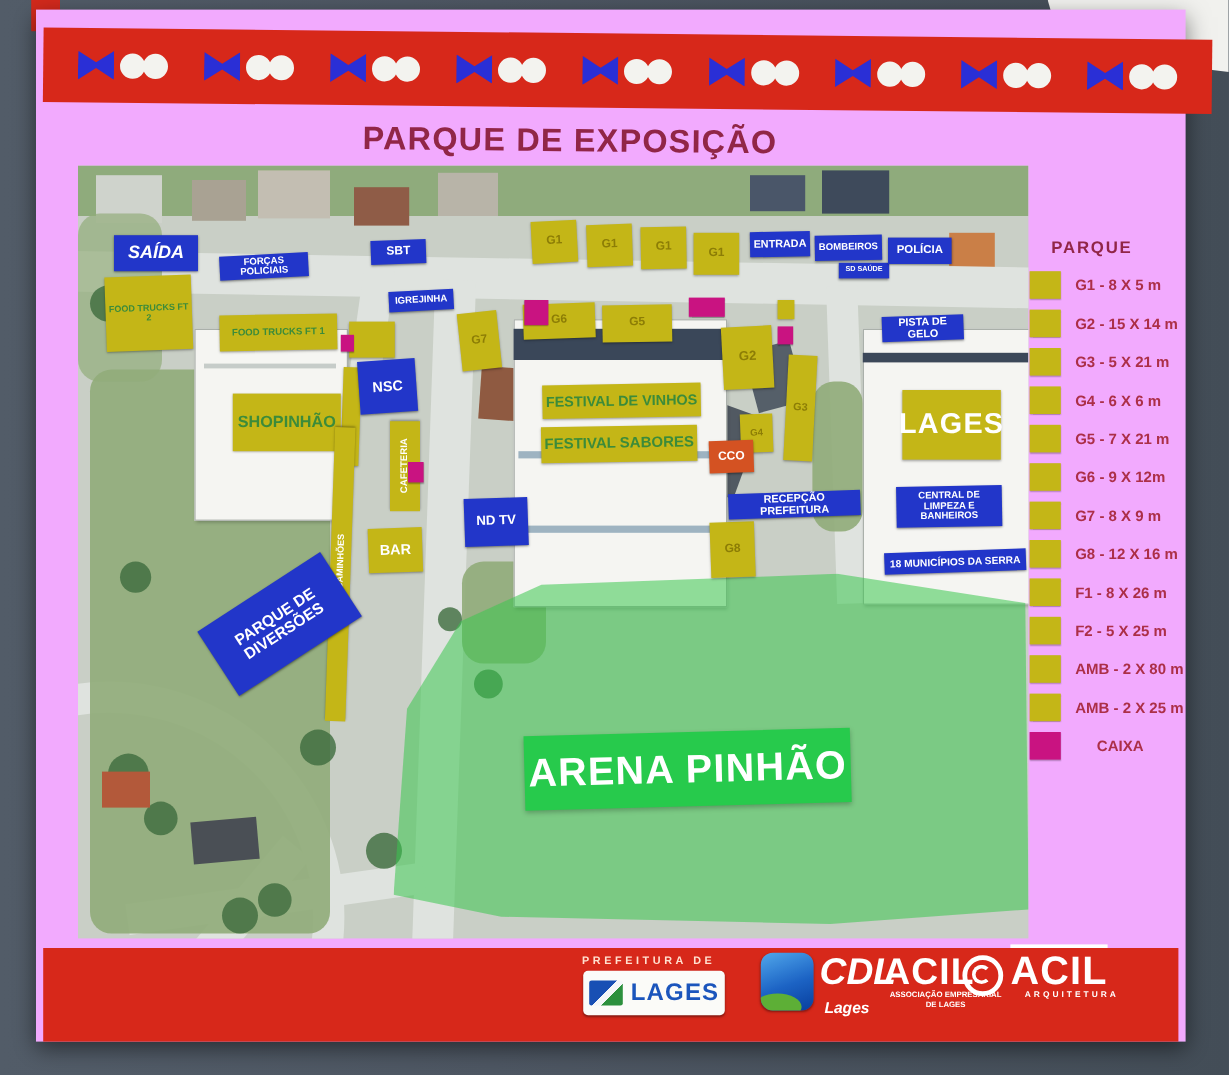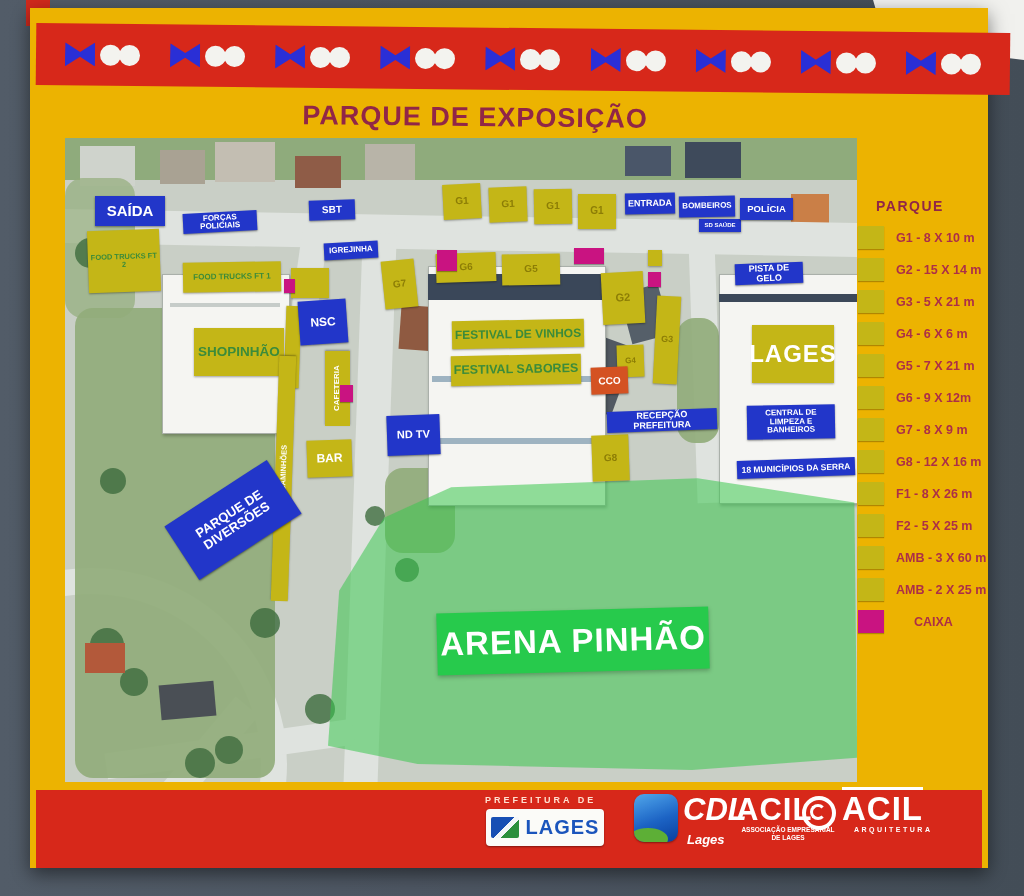--- a/index.html
+++ b/index.html
@@ -2,21 +2,21 @@
 <html><head>
 <meta charset="utf-8">
 <style>
   html,body{margin:0;padding:0;width:1024px;height:896px;overflow:hidden;
     background:#4d5662;font-family:"Liberation Sans","DejaVu Sans",sans-serif;}
   .abs{position:absolute;}
   #photo-bg{position:absolute;inset:0;background:linear-gradient(90deg,#525c68 0%,#4d5662 40%,#434d57 100%);}
   #wall-corner{position:absolute;left:870px;top:0;width:154px;height:60px;background:#f1f1ee;
     clip-path:polygon(2% 0,100% 0,100% 100%,10% 72%);}
   #screen-sliver{position:absolute;left:26px;top:0;width:24px;height:26px;background:#d2291c;}
-  #slide{position:absolute;left:30px;top:8px;width:958px;height:860px;background:#eab308;
+  #slide{position:absolute;left:30px;top:8px;width:958px;height:860px;background:#f0abfc;
     box-shadow:0 6px 18px rgba(0,0,0,.5);filter:blur(.35px) saturate(1.04);}
   
   .band{position:absolute;left:6px;width:946px;background:#d2291c;}
   #band-top{top:20px;height:62px;display:flex;align-items:center;justify-content:space-around;padding:0 14px;transform:rotate(.6deg);}
   #band-bottom{top:782px;height:78px;}
   .pu{display:flex;align-items:center;gap:5px;}
   .pu .bt{width:30px;height:24px;background:#2b2fd0;
     clip-path:polygon(0 0,50% 40%,100% 0,100% 100%,50% 60%,0 100%);}
   .pu .cw{width:21px;height:21px;border-radius:50%;background:#f3f3ef;}
   .pu .cw.s{margin-left:-7px;}
@@ -201,21 +201,21 @@
     <div class="abs lbly gtx" style="left:23px;top:92px;width:68px;height:58px;font-size:7.5px;padding:2px;transform:rotate(-2deg);">FOOD TRUCKS FT 2</div>
     <div class="abs lbly gtx" style="left:118px;top:124px;width:98px;height:30px;font-size:8px;transform:rotate(-1deg);">FOOD TRUCKS FT 1</div>
     <div class="abs lbly gtx" style="left:129px;top:190px;width:90px;height:48px;font-size:13.5px;">SHOPINHÃO</div>
     <div class="abs lbly gtx" style="left:387px;top:182px;width:132px;height:28px;font-size:12px;transform:rotate(-1deg);">FESTIVAL DE VINHOS</div>
     <div class="abs lbly gtx" style="left:386px;top:217px;width:130px;height:30px;font-size:12.5px;transform:rotate(-1deg);">FESTIVAL SABORES</div>
     <div class="abs lbly" style="left:687px;top:187px;width:82px;height:58px;font-size:24px;letter-spacing:1px;">LAGES</div>
     <div class="abs lbly" style="left:242px;top:302px;width:45px;height:37px;font-size:12px;transform:rotate(-2deg);">BAR</div>
     <div class="abs lbly vert" style="left:260px;top:213px;width:25px;height:75px;font-size:8px;">CAFETERIA</div>
     <div class="abs lbly vert" style="left:210px;top:218px;width:17px;height:245px;font-size:7.5px;transform:rotate(182deg);">AMB. CAMINHÕES</div>
 
-    <div class="abs lblb" style="left:30px;top:58px;width:70px;height:30px;font-size:15px;">SAÍDA</div>
+    <div class="abs lblb" style="left:30px;top:58px;width:70px;height:30px;font-size:15px;font-style:italic;">SAÍDA</div>
     <div class="abs lblb" style="left:118px;top:74px;width:74px;height:20px;font-size:8px;transform:rotate(-3deg);">FORÇAS POLICIAIS</div>
     <div class="abs lblb" style="left:244px;top:62px;width:46px;height:20px;font-size:10px;transform:rotate(-2deg);">SBT</div>
     <div class="abs lblb" style="left:259px;top:104px;width:54px;height:17px;font-size:8px;transform:rotate(-3deg);">IGREJINHA</div>
     <div class="abs lblb" style="left:560px;top:55px;width:50px;height:21px;font-size:9px;transform:rotate(-1deg);">ENTRADA</div>
     <div class="abs lblb" style="left:614px;top:58px;width:56px;height:21px;font-size:8px;transform:rotate(-1deg);">BOMBEIROS</div>
     <div class="abs lblb" style="left:634px;top:81px;width:42px;height:13px;font-size:6px;">SD SAÚDE</div>
     <div class="abs lblb" style="left:675px;top:60px;width:53px;height:22px;font-size:9.5px;">POLÍCIA</div>
     <div class="abs lblb" style="left:670px;top:125px;width:68px;height:21px;font-size:9px;transform:rotate(-2deg);">PISTA DE GELO</div>
     <div class="abs lblb" style="left:682px;top:267px;width:86px;height:32px;font-size:8px;padding:1px;transform:rotate(-1deg);">CENTRAL DE LIMPEZA E BANHEIROS</div>
     <div class="abs lblb" style="left:672px;top:321px;width:118px;height:18px;font-size:8.5px;transform:rotate(-2deg);">18 MUNICÍPIOS DA SERRA</div>
@@ -229,21 +229,21 @@
     <div class="abs sqm" style="left:509px;top:110px;width:30px;height:16px;"></div>
     <div class="abs sqm" style="left:275px;top:247px;width:13px;height:17px;"></div>
     <div class="abs sqm" style="left:219px;top:141px;width:11px;height:14px;"></div>
     <div class="abs sqm" style="left:583px;top:134px;width:13px;height:15px;"></div>
   </div>
 
   <div id="legend">
     <div id="legend-title">PARQUE</div>
     <div class="lrow">
         <span class="lsq" style="background: rgb(195, 182, 29);"></span>
-        <span class="ltxt">G1 - 8 X 10 m</span>
+        <span class="ltxt">G1 - 8 X 5 m</span>
       </div>
     <div class="lrow">
         <span class="lsq" style="background: rgb(195, 182, 29);"></span>
         <span class="ltxt">G2 - 15 X 14 m</span>
       </div>
     <div class="lrow">
         <span class="lsq" style="background: rgb(195, 182, 29);"></span>
         <span class="ltxt">G3 - 5 X 21 m</span>
       </div>
     <div class="lrow">
@@ -269,21 +269,21 @@
     <div class="lrow">
         <span class="lsq" style="background: rgb(195, 182, 29);"></span>
         <span class="ltxt">F1 - 8 X 26 m</span>
       </div>
     <div class="lrow">
         <span class="lsq" style="background: rgb(195, 182, 29);"></span>
         <span class="ltxt">F2 - 5 X 25 m</span>
       </div>
     <div class="lrow">
         <span class="lsq" style="background: rgb(195, 182, 29);"></span>
-        <span class="ltxt">AMB - 3 X 60 m</span>
+        <span class="ltxt">AMB - 2 X 80 m</span>
       </div>
     <div class="lrow">
         <span class="lsq" style="background: rgb(195, 182, 29);"></span>
         <span class="ltxt">AMB - 2 X 25 m</span>
       </div>
     <div class="lrow">
         <span class="lsq" style="background: rgb(196, 21, 127);"></span>
         <span class="ltxt" style="margin-left:30px;">CAIXA</span>
       </div>
   </div>

